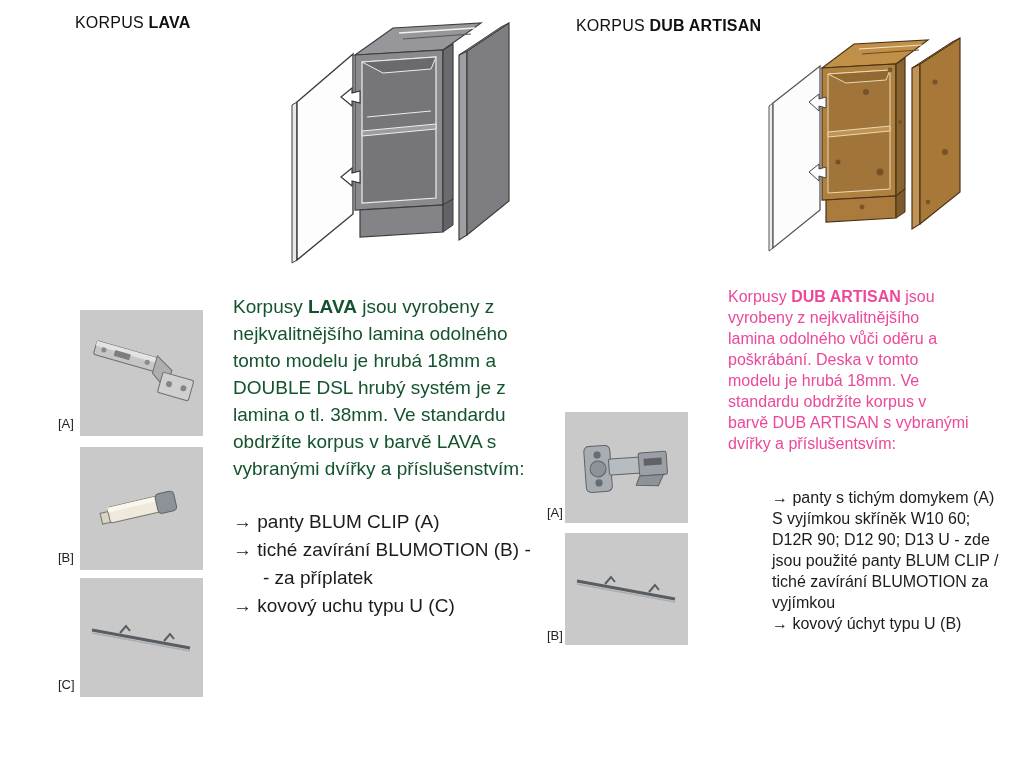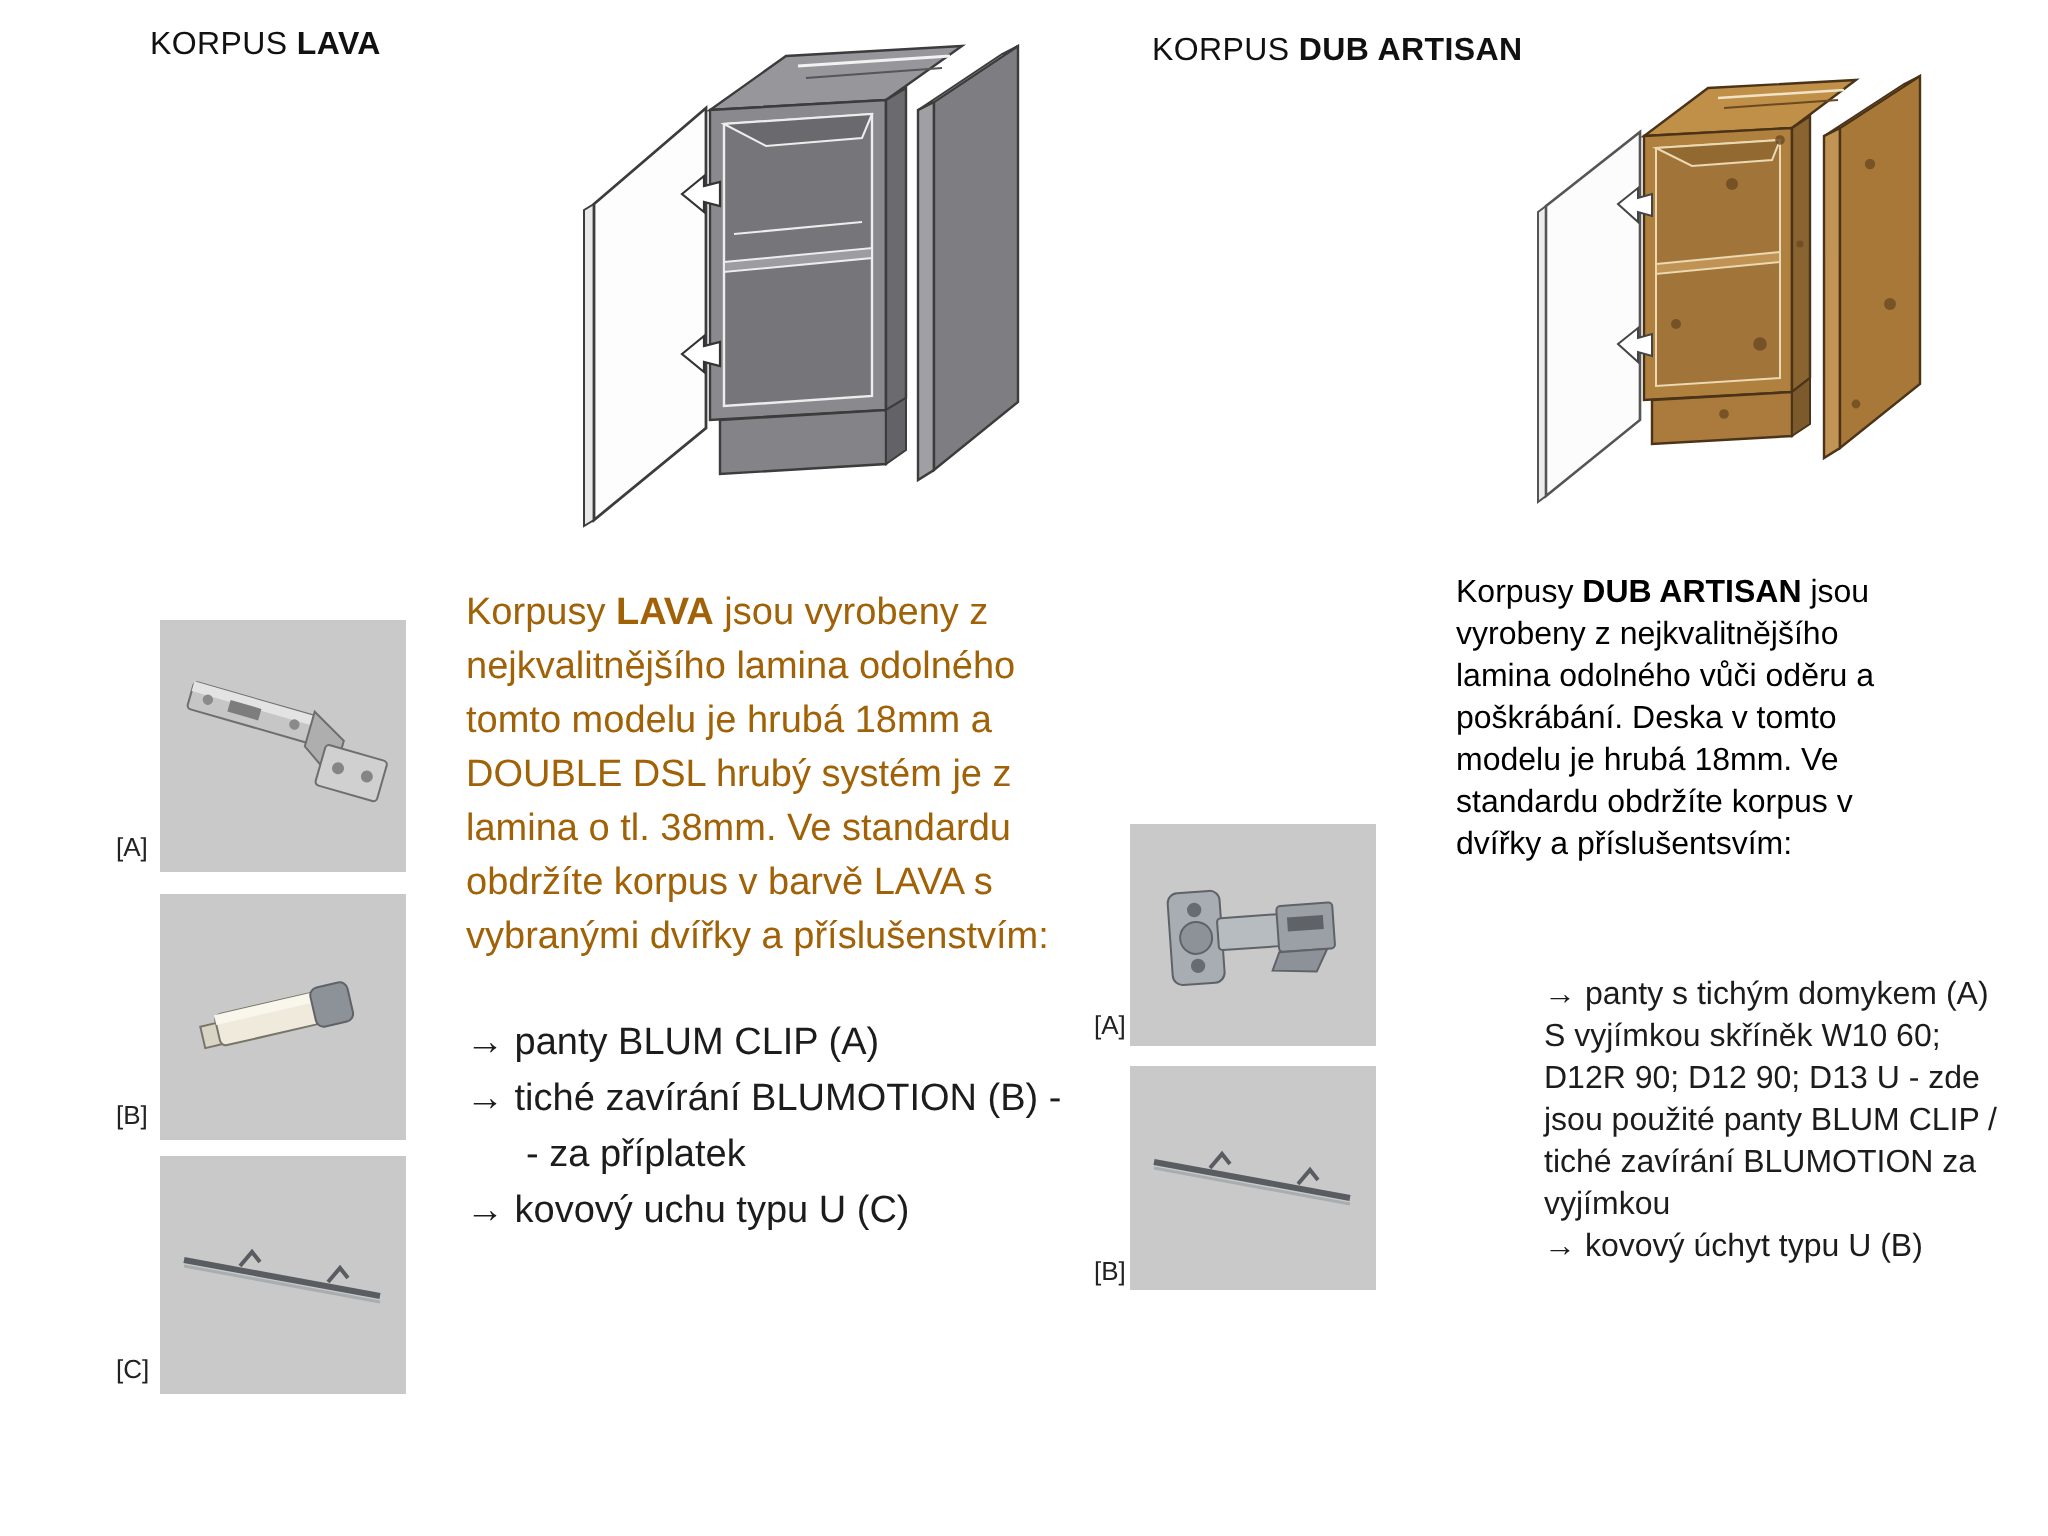--- a/index.html
+++ b/index.html
@@ -1,22 +1,22 @@
 <!DOCTYPE html>
 <html><head>
 <meta charset="utf-8">
 <style>
   html,body{margin:0;padding:0;background:#ffffff;}
   #canvas{position:relative;width:1024px;height:768px;background:#ffffff;overflow:hidden;
           font-family:"Liberation Sans",sans-serif;color:#1f1f1f;border-radius:22px;}
   .abs{position:absolute;}
   .title{font-size:16px;letter-spacing:.2px;color:#111;white-space:nowrap;}
   .title .b{font-weight:bold;}
-  .para-l{font-size:19px;line-height:27px;white-space:nowrap;color:#a16207;}
-  .para-r{font-size:16px;line-height:21px;white-space:nowrap;color:#000000;}
+  .para-l{font-size:19px;line-height:27px;white-space:nowrap;color:#14532d;}
+  .para-r{font-size:16px;line-height:21px;white-space:nowrap;color:#ec4899;}
   .para-l .b,.para-r .b{font-weight:bold;}
   .bullets-l{font-size:19px;line-height:28px;white-space:nowrap;color:#1c1c1c;}
   .bullets-r{font-size:16px;line-height:21px;white-space:nowrap;color:#1c1c1c;}
   .indent1{padding-left:30px;}
   .hw-box{position:absolute;width:123px;background:#c9c9c9;}
   .hw-label{position:absolute;font-size:13px;color:#222;white-space:nowrap;}
   svg{display:block;}
 </style>
 </head>
 <body>
@@ -189,20 +189,21 @@
   </div>
   <div class="hw-label" style="left:547px;top:628px;">[B]</div>
 
   <div class="abs para-r" style="left:728px;top:286px;">
     <div><span>Korpusy </span><span class="b">DUB ARTISAN</span><span> jsou</span></div>
     <div>vyrobeny z nejkvalitnějšího</div>
     <div>lamina odolného vůči oděru a</div>
     <div>poškrábání. Deska v tomto</div>
     <div>modelu je hrubá 18mm. Ve</div>
     <div>standardu obdržíte korpus v</div>
+    <div>barvě DUB ARTISAN s vybranými</div>
     <div>dvířky a příslušentsvím:</div>
   </div>
 
   <div class="abs bullets-r" style="left:772px;top:487px;">
     <div>→ panty s tichým domykem (A)</div>
     <div>S vyjímkou skříněk W10 60;</div>
     <div>D12R 90; D12 90; D13 U - zde</div>
     <div>jsou použité panty BLUM CLIP /</div>
     <div>tiché zavírání BLUMOTION za</div>
     <div>vyjímkou</div>

